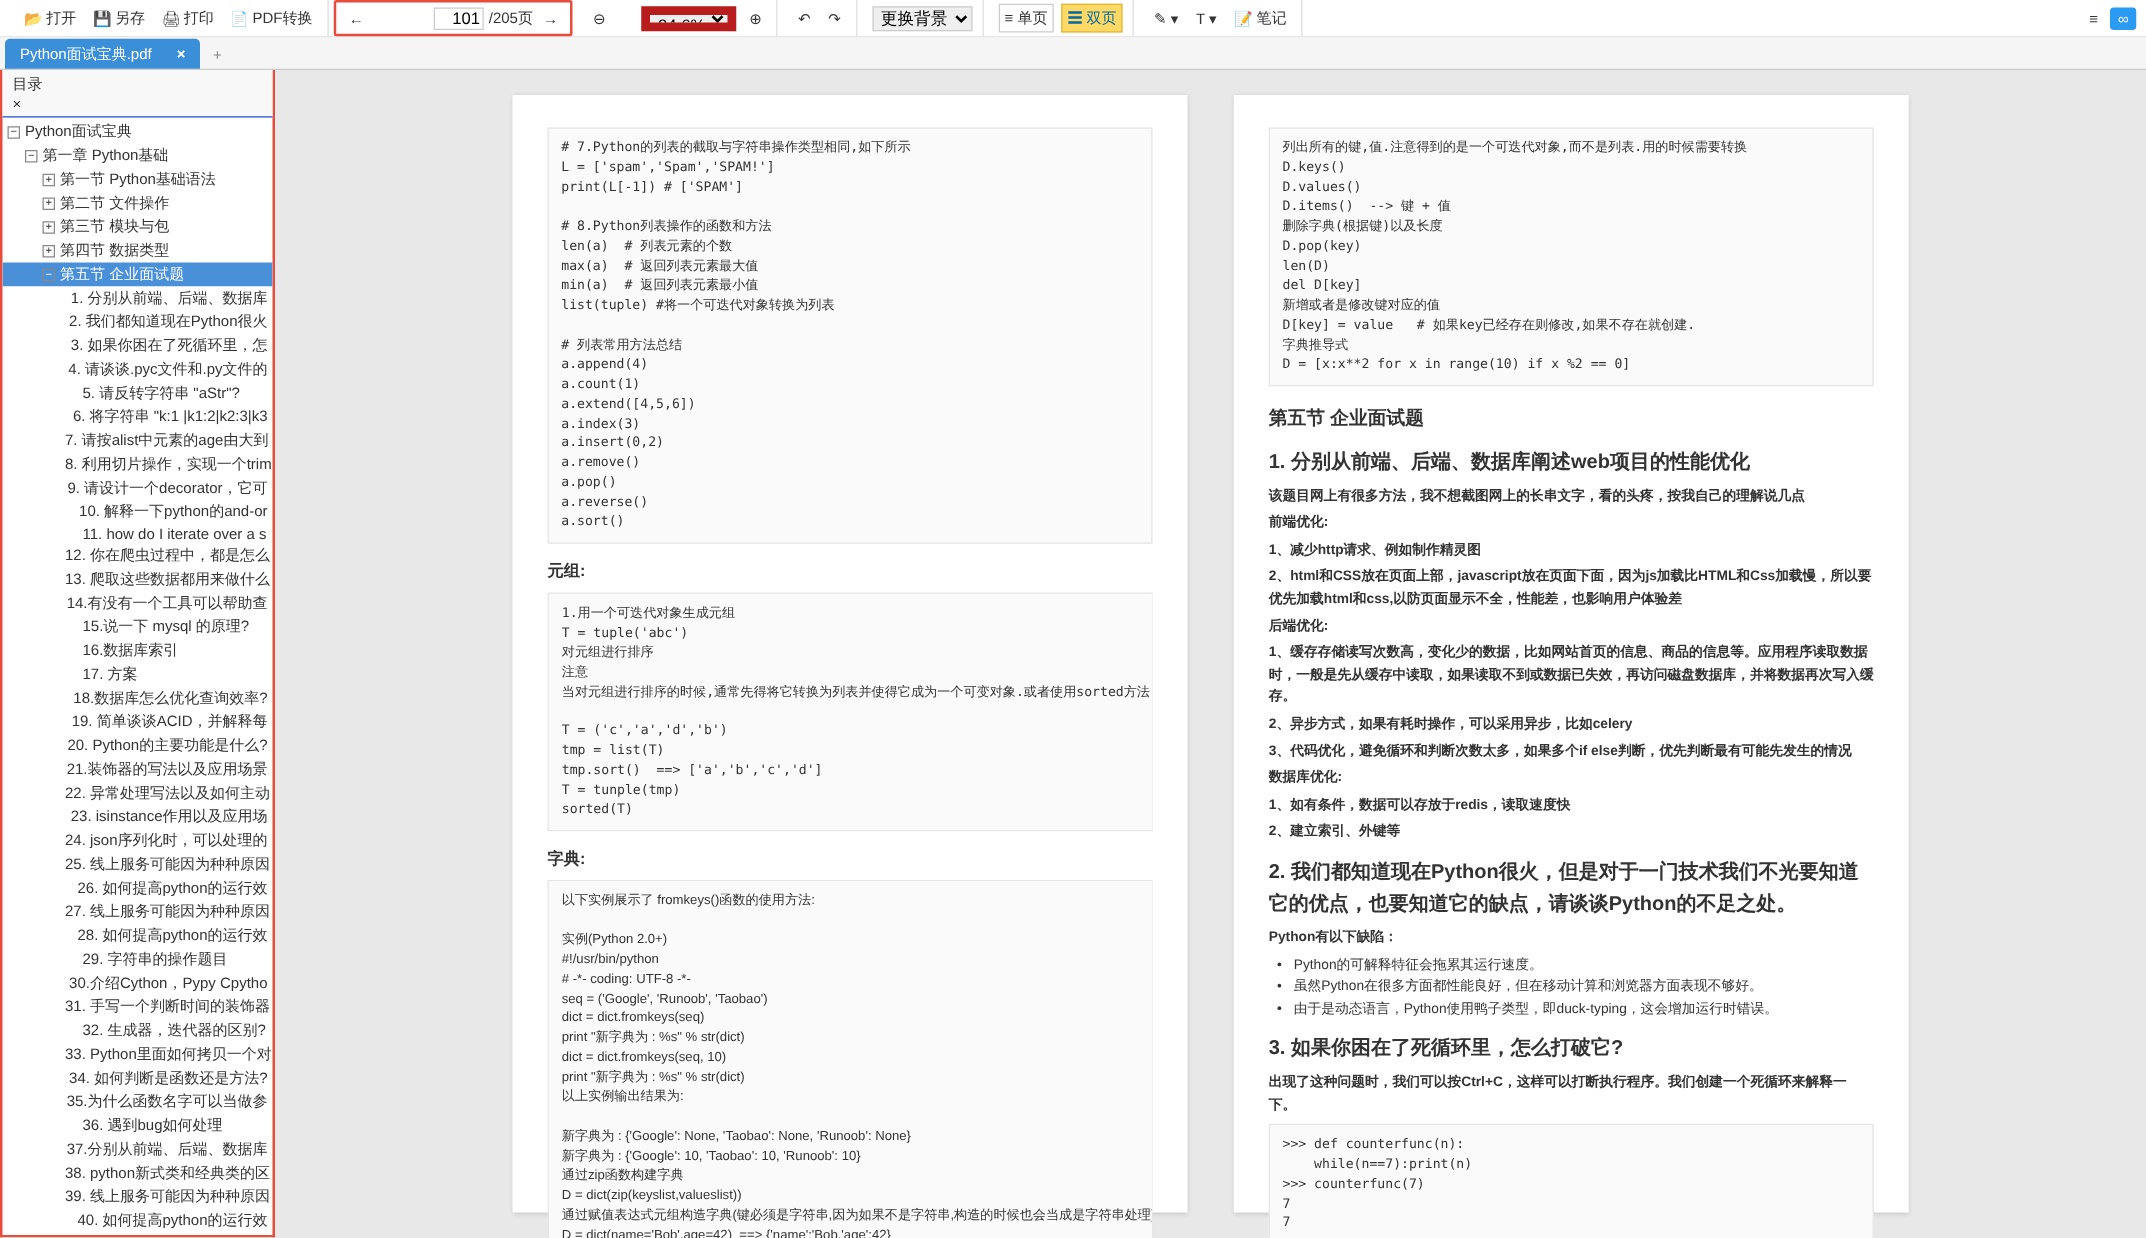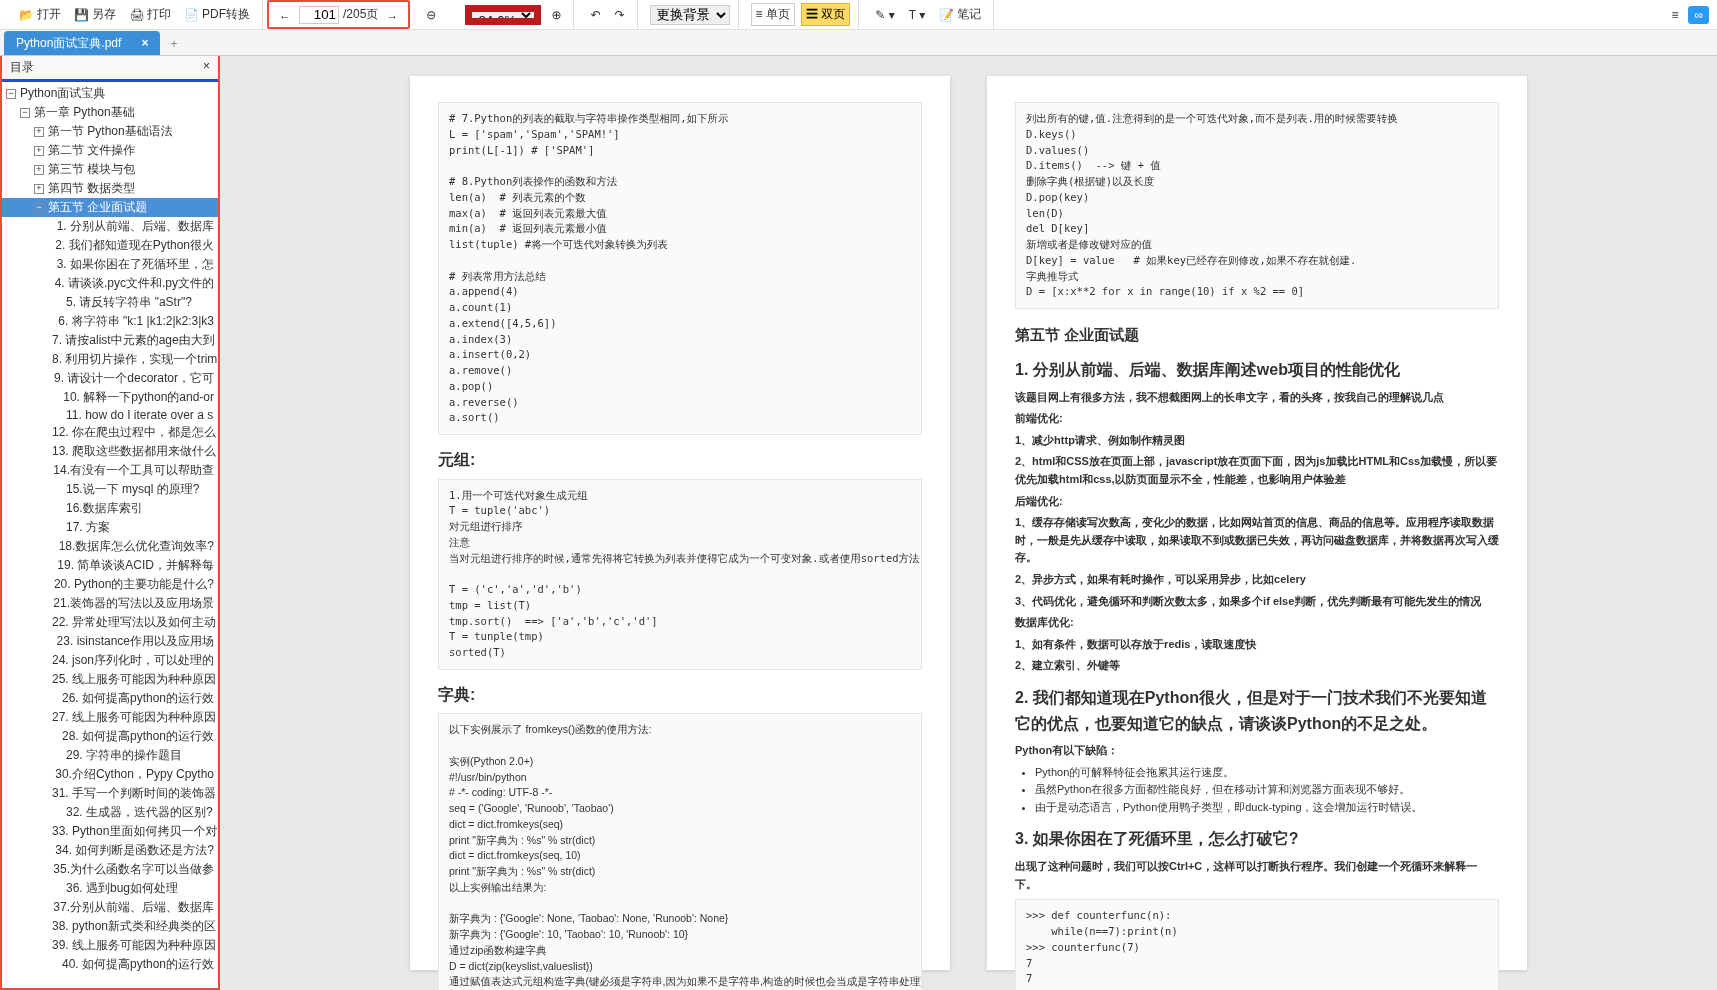--- a/index.html
+++ b/index.html
@@ -3,54 +3,54 @@
 <meta charset="utf-8">
 <style>
 * { margin: 0; padding: 0; box-sizing: border-box; font-family: "Microsoft YaHei", Arial, sans-serif; }
 body { background: #fff; font-size: 12px; color: #333; overflow: hidden; }
 .toolbar { height: 30px; display: flex; align-items: center; padding: 0 8px; border-bottom: 1px solid #e0e0e0; gap: 4px; }
 .toolbar-group { display: flex; align-items: center; gap: 6px; padding: 0 8px; border-right: 1px solid #ddd; height: 100%; }
 .toolbar-group:last-child { border-right: none; }
 .tb-btn { display: flex; align-items: center; gap: 3px; padding: 2px 4px; cursor: pointer; color: #333; white-space: nowrap; }
 .tb-icon { width: 14px; height: 14px; display: inline-flex; align-items: center; justify-content: center; }
 .page-nav { border: 2px solid #e74c3c; padding: 2px 6px; display: flex; align-items: center; gap: 4px; border-radius: 2px; }
-.page-input { width: 40px; height: 18px; text-align: right; border: 1px solid #ccc; padding: 0 2px; }
+.page-input { width: 40px; height: 18px; text-align: right; border: 1px solid #ccc; padding: 0 2px; margin-left: 48px; }
 .zoom-select { height: 20px; border: 7px solid #b91c1c; padding: 0 2px; margin-left: 19px; }
 .bg-select { height: 20px; border: 1px solid #ccc; padding: 0 2px; }
 .view-btn { padding: 2px 4px; border: 1px solid #ccc; cursor: pointer; }
-.view-btn.active { background: #ffd966; border-color: #e0b530; color: #000000; }
+.view-btn.active { background: #ffd966; border-color: #e0b530; color: #0369a1; }
 .far-right { margin-left: auto; display: flex; align-items: center; gap: 10px; }
 .blue-badge { background: #2b9af3; color: #fff; padding: 2px 6px; border-radius: 3px; }
 
 .tab-bar { height: 26px; background: #f5f5f5; display: flex; align-items: flex-end; border-bottom: 1px solid #ccc; }
 .tab { background: #3a8fd8; color: #fff; padding: 4px 12px; display: flex; align-items: center; gap: 20px; border-radius: 4px 4px 0 0; margin-left: 4px; height: 24px; }
 .tab-close { font-weight: bold; cursor: pointer; }
 .tab-add { padding: 4px 10px; color: #888; cursor: pointer; }
 
 .main { display: flex; height: calc(100vh - 56px); }
 .sidebar { width: 220px; border-right: 1px solid #ccc; display: flex; flex-direction: column; border: 2px solid #e74c3c; border-top: none; }
-.outline-label { padding: 3px 8px; background: #f8f8f8; border-bottom: 3px solid #1d4ed8; font-size: 12px; display: flex; justify-content: space-between; }
+.outline-label { padding: 3px 8px; background: #f8f8f8; border-bottom: 1px solid #1d4ed8; font-size: 12px; display: flex; justify-content: space-between; flex-direction: column; }
 .tree { flex: 1; overflow-y: auto; font-size: 12px; padding: 2px 0; }
 .tree-item { padding: 1px 4px 1px 8px; white-space: nowrap; overflow: hidden; text-overflow: ellipsis; cursor: pointer; display: flex; align-items: center; gap: 2px; }
 .tree-item.lvl0 { padding-left: 4px; }
 .tree-item.lvl1 { padding-left: 18px; }
 .tree-item.lvl2 { padding-left: 32px; }
 .tree-item.lvl3 { padding-left: 48px; }
 .tree-item.selected { background: #4a90d9; color: #fff; }
 .toggle { width: 10px; height: 10px; border: 1px solid #888; display: inline-flex; align-items: center; justify-content: center; font-size: 9px; line-height: 1; margin-right: 2px; }
 .no-toggle { width: 14px; display: inline-block; }
 
 .content { flex: 1; background: #e8e8e8; overflow: auto; display: flex; gap: 37px; padding: 20px; justify-content: center; }
 .page { background: #fff; width: 540px; min-height: 760px; padding: 20px 28px; box-shadow: 0 1px 4px rgba(0,0,0,0.15); font-size: 11px; line-height: 1.6; }
 .code-block { background: #fafafa; border: 1px solid #e5e5e5; padding: 8px 10px; font-family: Consolas, monospace; margin: 6px 0 12px; white-space: pre; overflow-x: auto; font-size: 10.5px; line-height: 1.5; }
 .page h3 { font-size: 15px; font-weight: bold; margin: 14px 0 8px; }
 .page h4 { font-size: 16px; font-weight: bold; margin: 10px 0 6px; }
 .page p { margin: 4px 0; font-weight: bold; }
 .page ul { margin: 4px 0 8px 20px; }
-.label-txt { font-size: 16px; margin: 4px 0; }
+.label-txt { font-size: 13px; margin: 4px 0; }
 </style>
 </head>
 <body>
 
 <div class="toolbar">
   <div class="toolbar-group">
     <div class="tb-btn">
         <span class="tb-icon">📂</span>
         <span>打开</span>
       </div>

